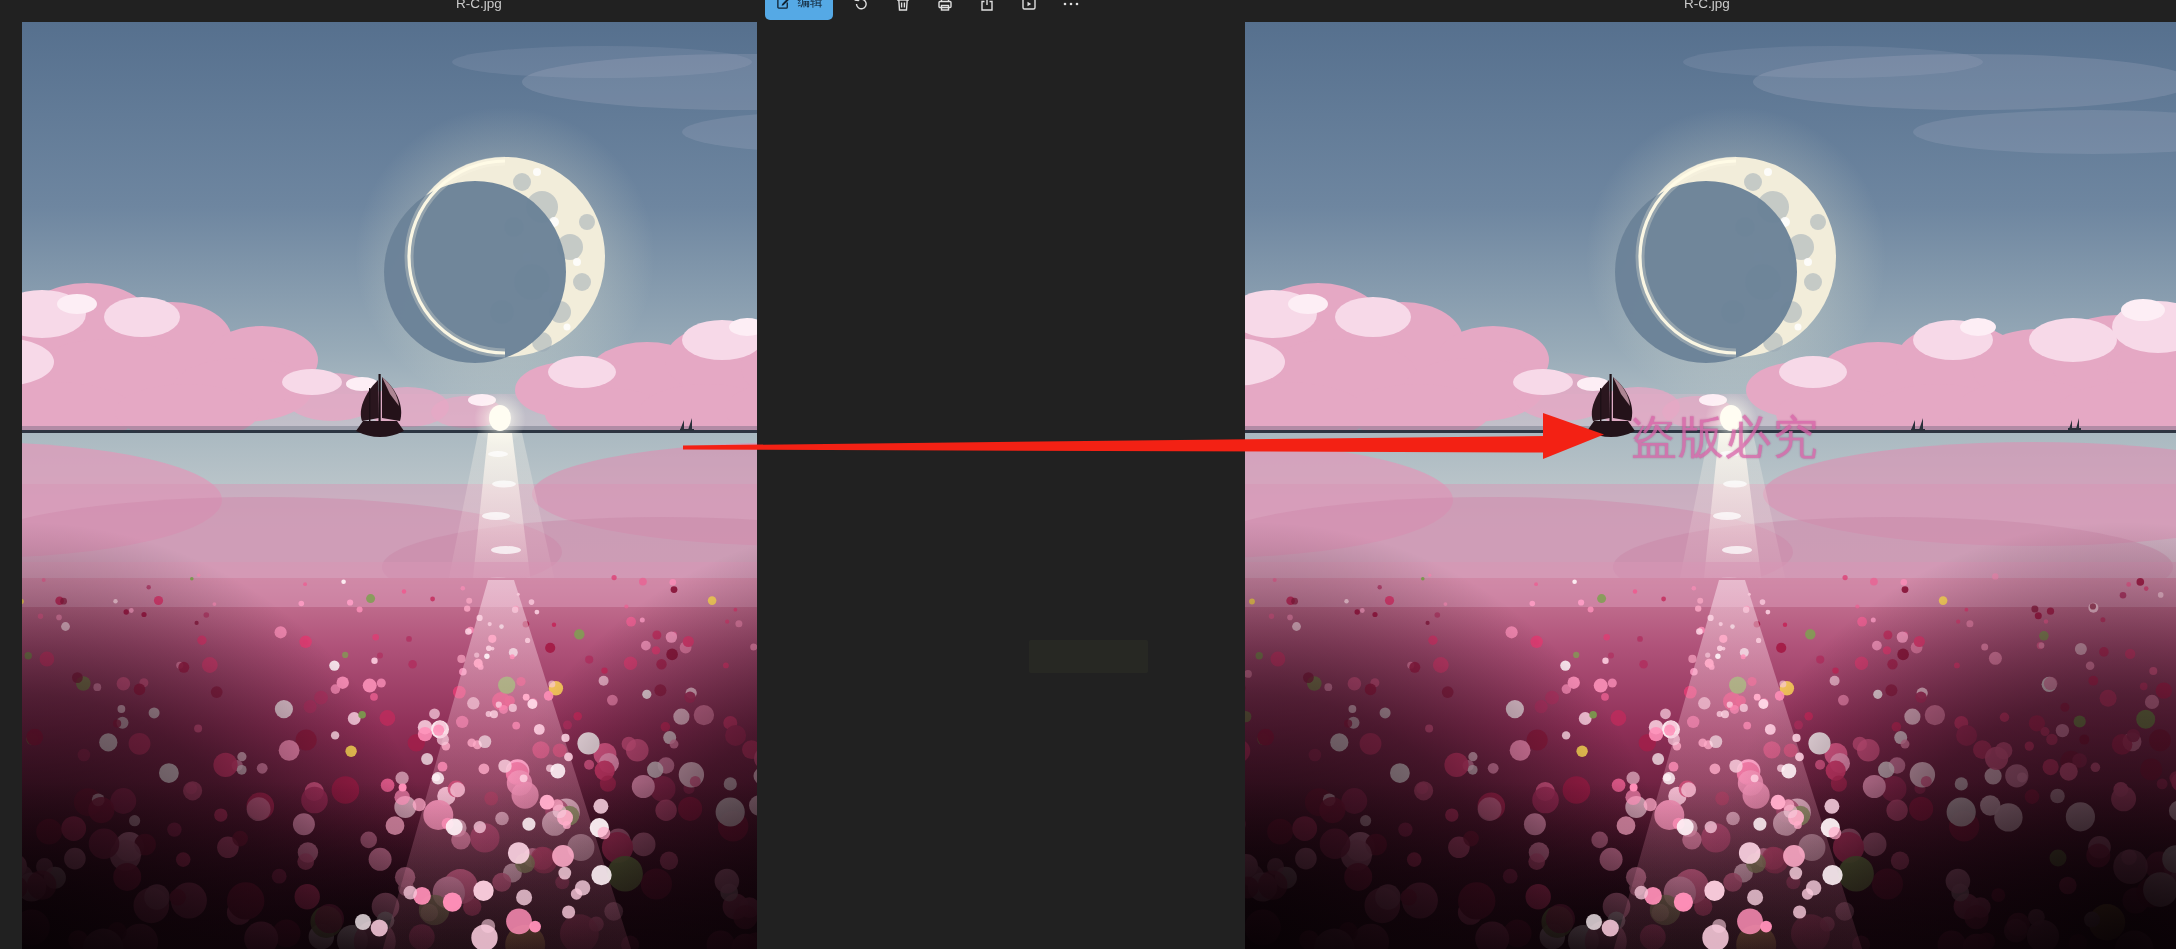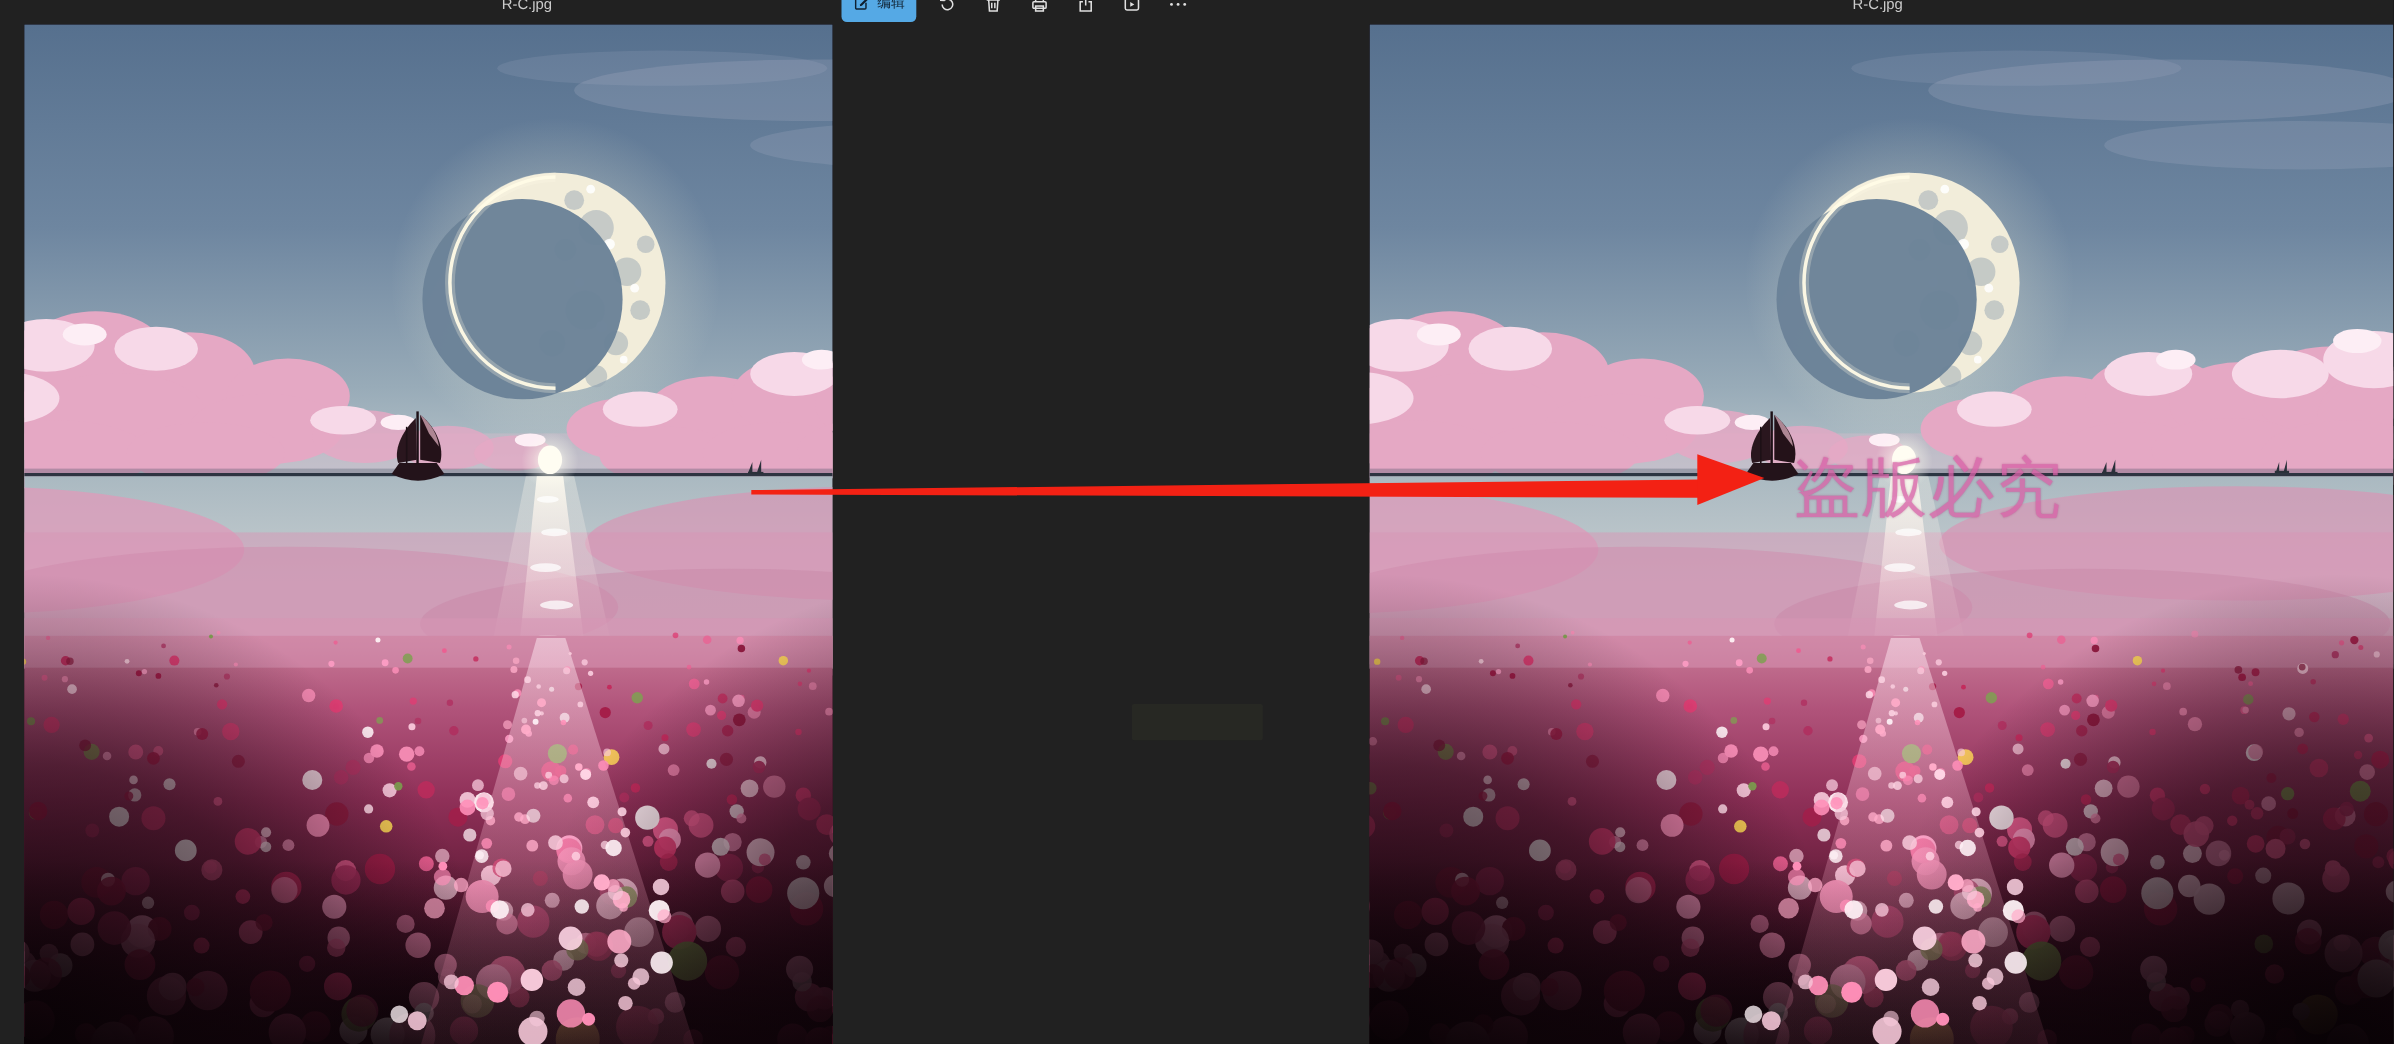--- a/index.html
+++ b/index.html
@@ -14,21 +14,21 @@
             transform:translateX(-50%);}
   .filename.left-name{left:479px;}
   .filename.right-name{left:1707px;}
   .toolbar{position:absolute;left:765px;top:-16px;height:36px;display:flex;align-items:center;gap:14px;}
   .edit-btn{display:flex;align-items:center;justify-content:center;gap:7px;width:68px;height:36px;
             border:none;border-radius:5px;background:#55a9e5;color:#0f2030;font-size:12.5px;
             font-family:"Liberation Sans", sans-serif;cursor:pointer;padding:0;}
   .tool-btn{width:28px;height:36px;display:flex;align-items:center;justify-content:center;
             background:transparent;border:none;padding:0;cursor:pointer;}
   .tool-btn svg{margin-top:4px;}
-  .watermark{position:absolute;left:386px;top:392px;font-size:60px;line-height:1;
+  .watermark{position:absolute;left:386px;top:392px;font-size:46px;line-height:1;
              font-family:Liberation Sans, sans-serif;color:#d863a8;opacity:.78;letter-spacing:1px;
              white-space:nowrap;text-shadow:0 0 2px rgba(150,30,100,.55);}
   .tooltip-ghost{position:absolute;left:1029px;top:640px;width:119px;height:33px;
                  background:#2e3026;opacity:.5;border-radius:2px;}
   .arrow-overlay{position:absolute;left:0;top:0;pointer-events:none;}
 </style>
 </head>
 <body>
 
 <div class="window">

